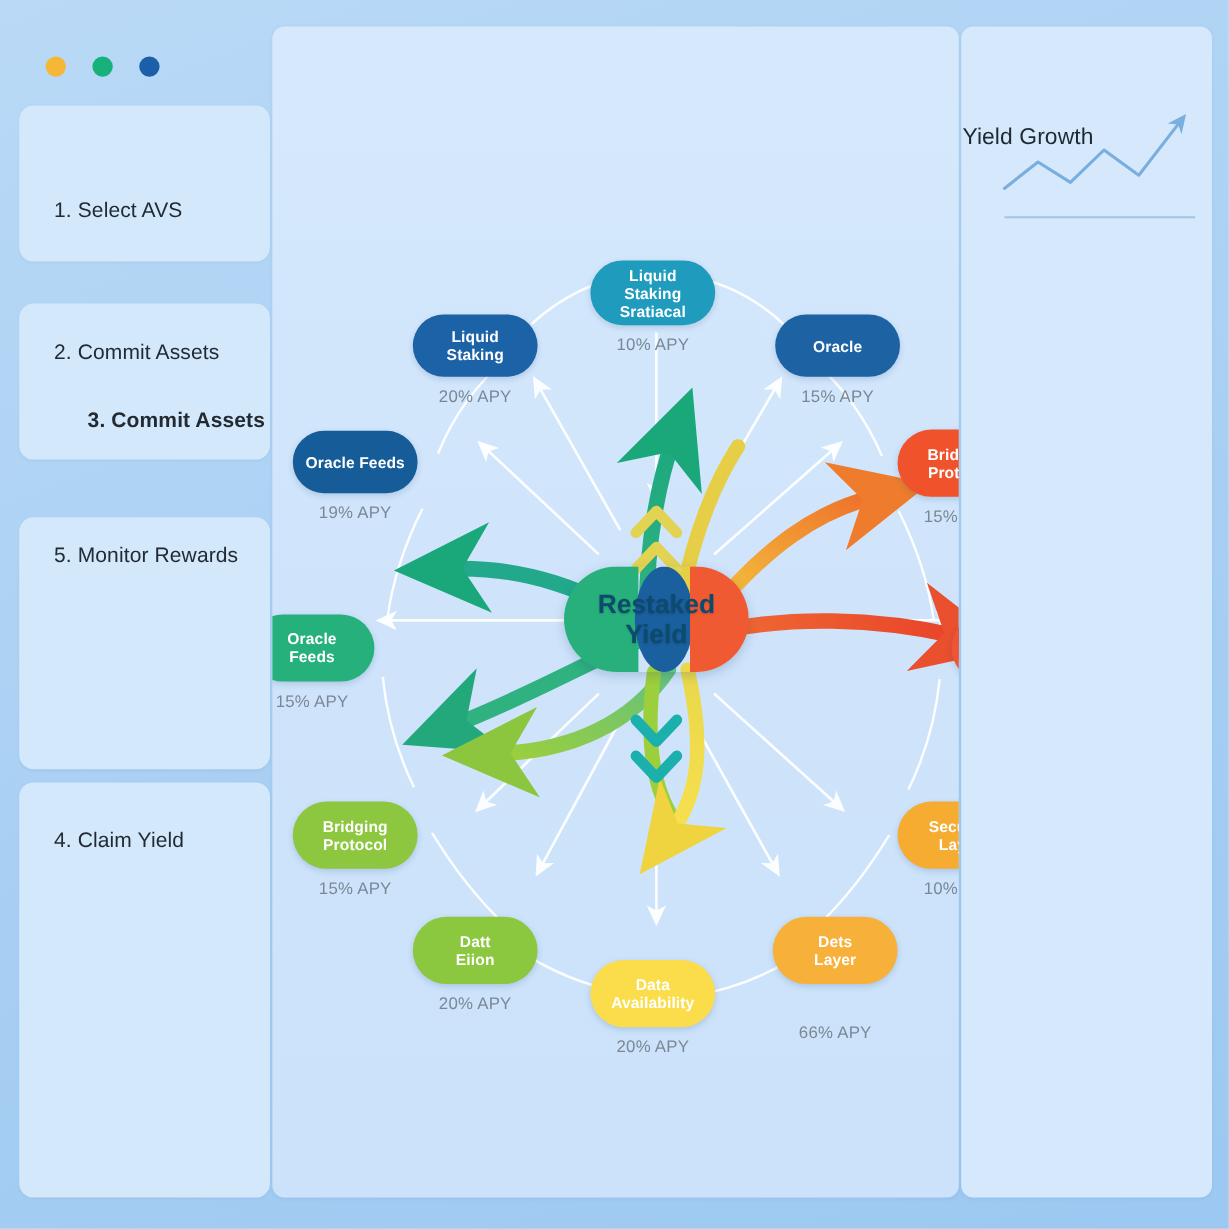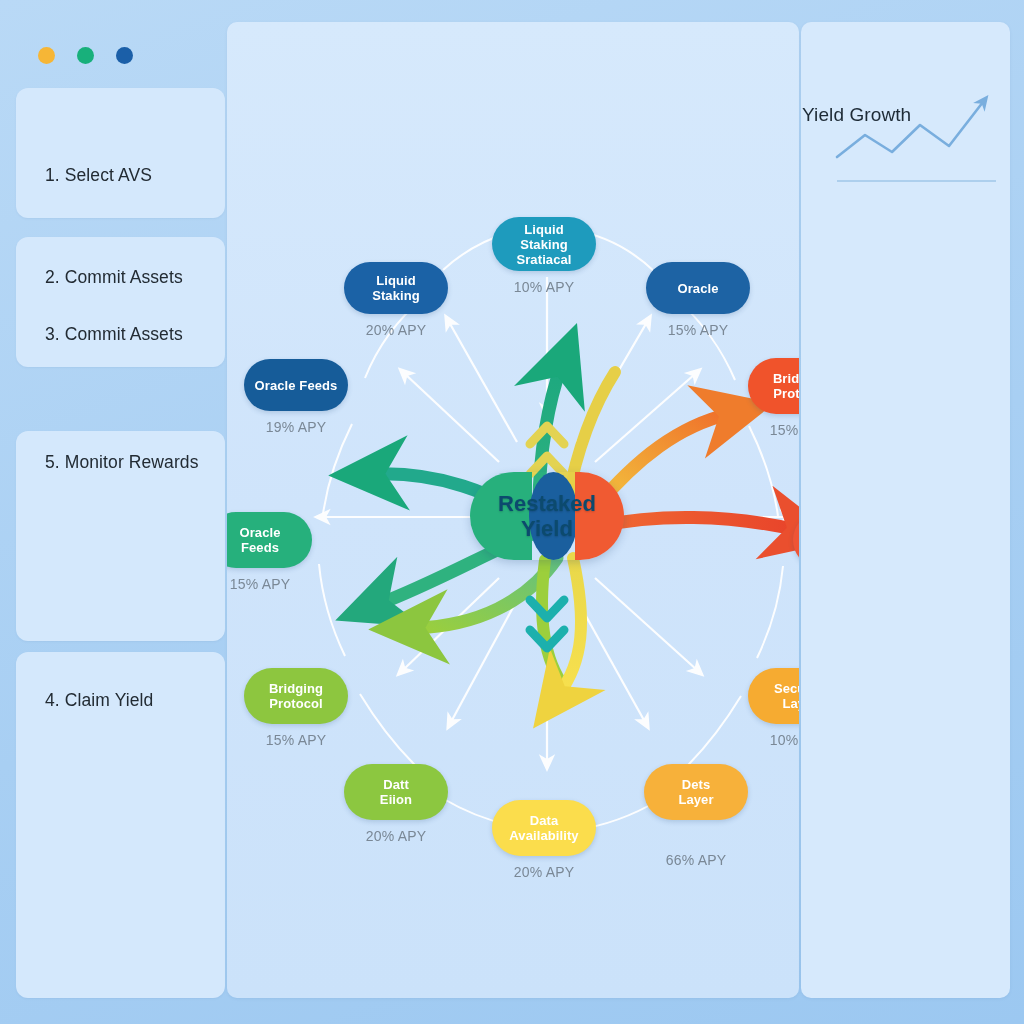--- a/index.html
+++ b/index.html
@@ -19,23 +19,23 @@
   .panel.right{left:801px;top:22px;width:209px;height:976px;
          background:#d6e9fc;border-radius:10px;}
 
   
   .card{position:absolute;left:16px;width:209px;background:#d4e8fc;border-radius:12px;
         box-shadow:0 1px 2px rgba(90,130,175,.10);}
   .card .lbl{position:absolute;left:29px;font-size:17.5px;color:#222b33;
              font-weight:400;letter-spacing:.1px;white-space:nowrap;}
   #card0{top:88px;height:130px;}
   #card0 .lbl{top:77px;}
-  #card1{top:237px;height:130px;}
+  #card1{top:253px;height:130px;}
   #card1 .lbl.a{top:30px;}
-  #card1 .lbl.b{top:87px;font-weight:400;}
+  #card1 .lbl.b{top:87px;font-weight:700;margin-left:28px;}
   #card2{top:431px;height:210px;}
   #card2 .lbl{top:21px;}
   #card3{top:652px;height:346px;}
   #card3 .lbl{top:38px;}
 
   
   .dots{position:absolute;left:38px;top:47px;display:flex;gap:22px;}
   .dot{width:17px;height:17px;border-radius:50%;}
 
   

